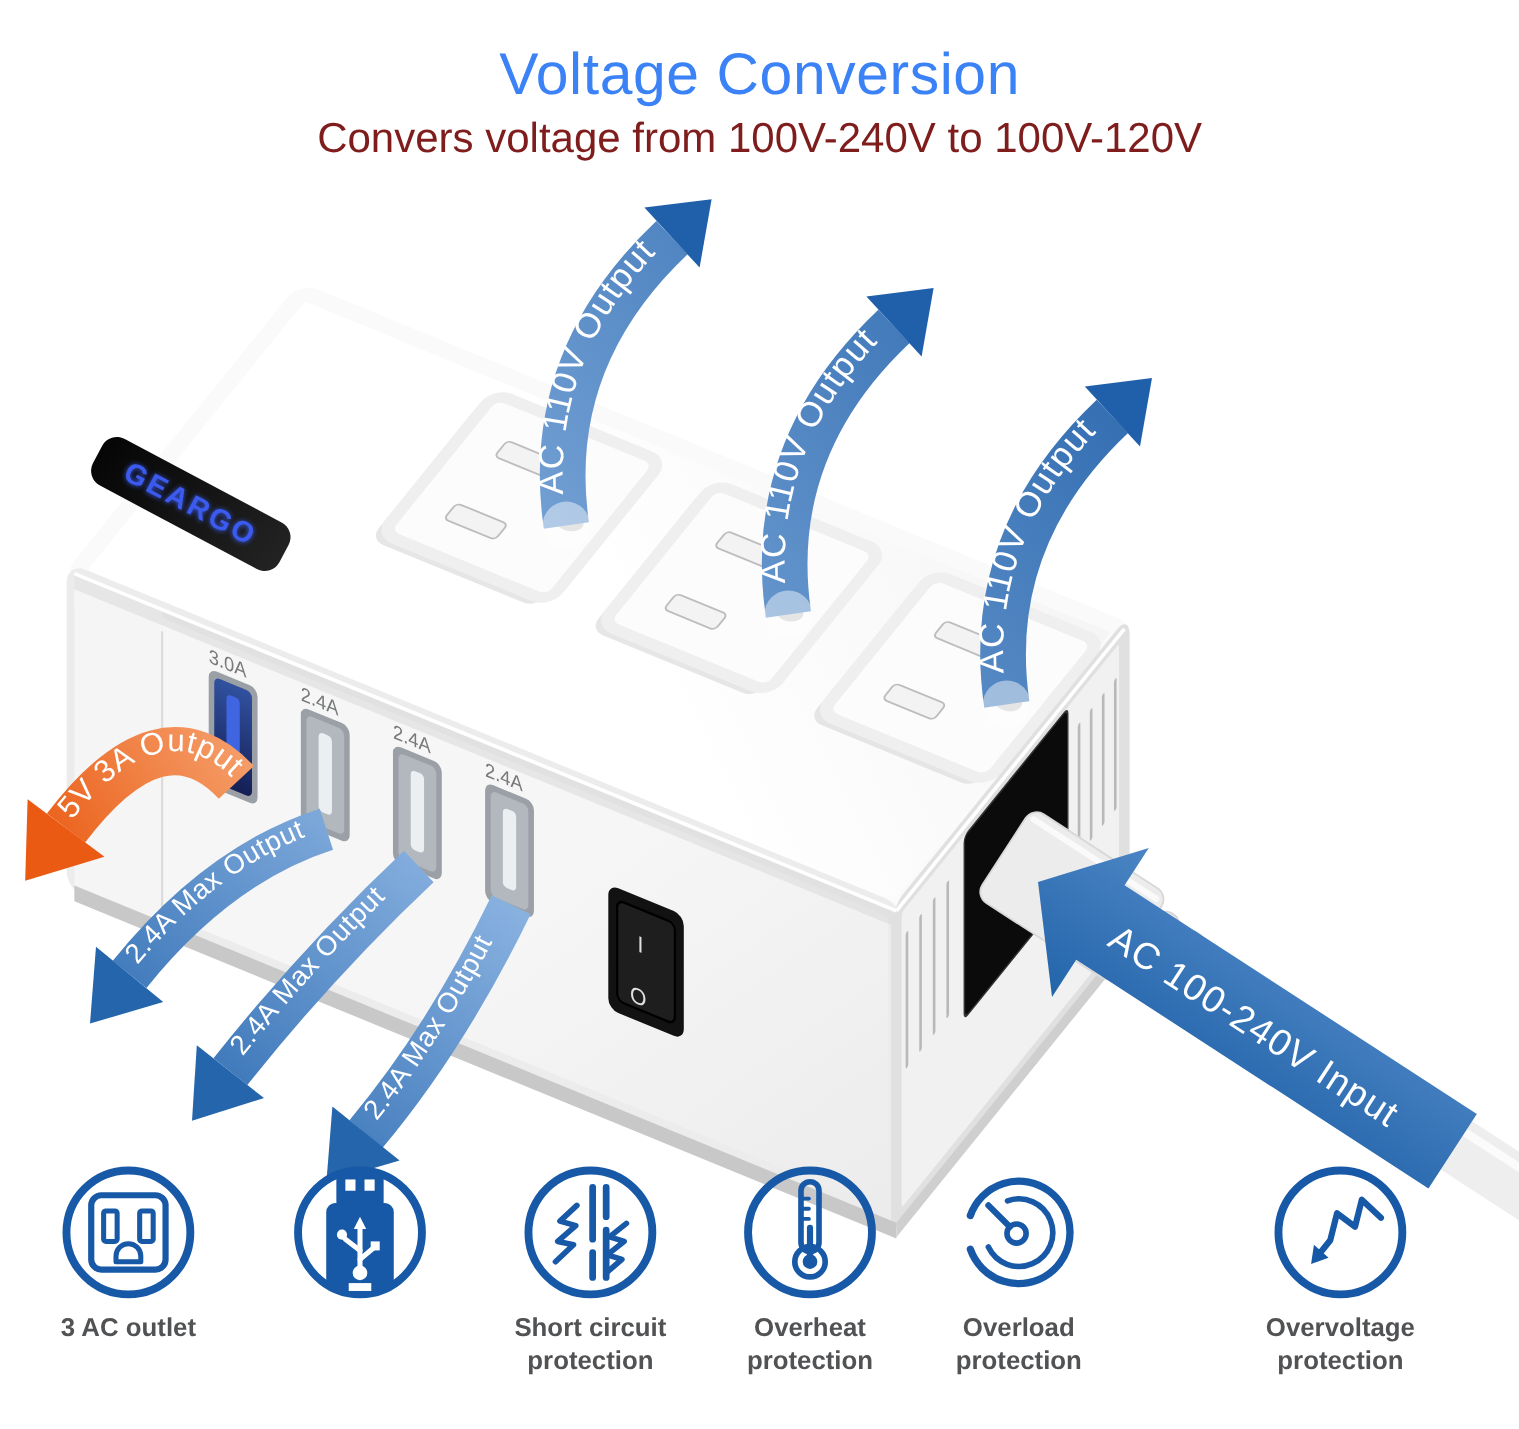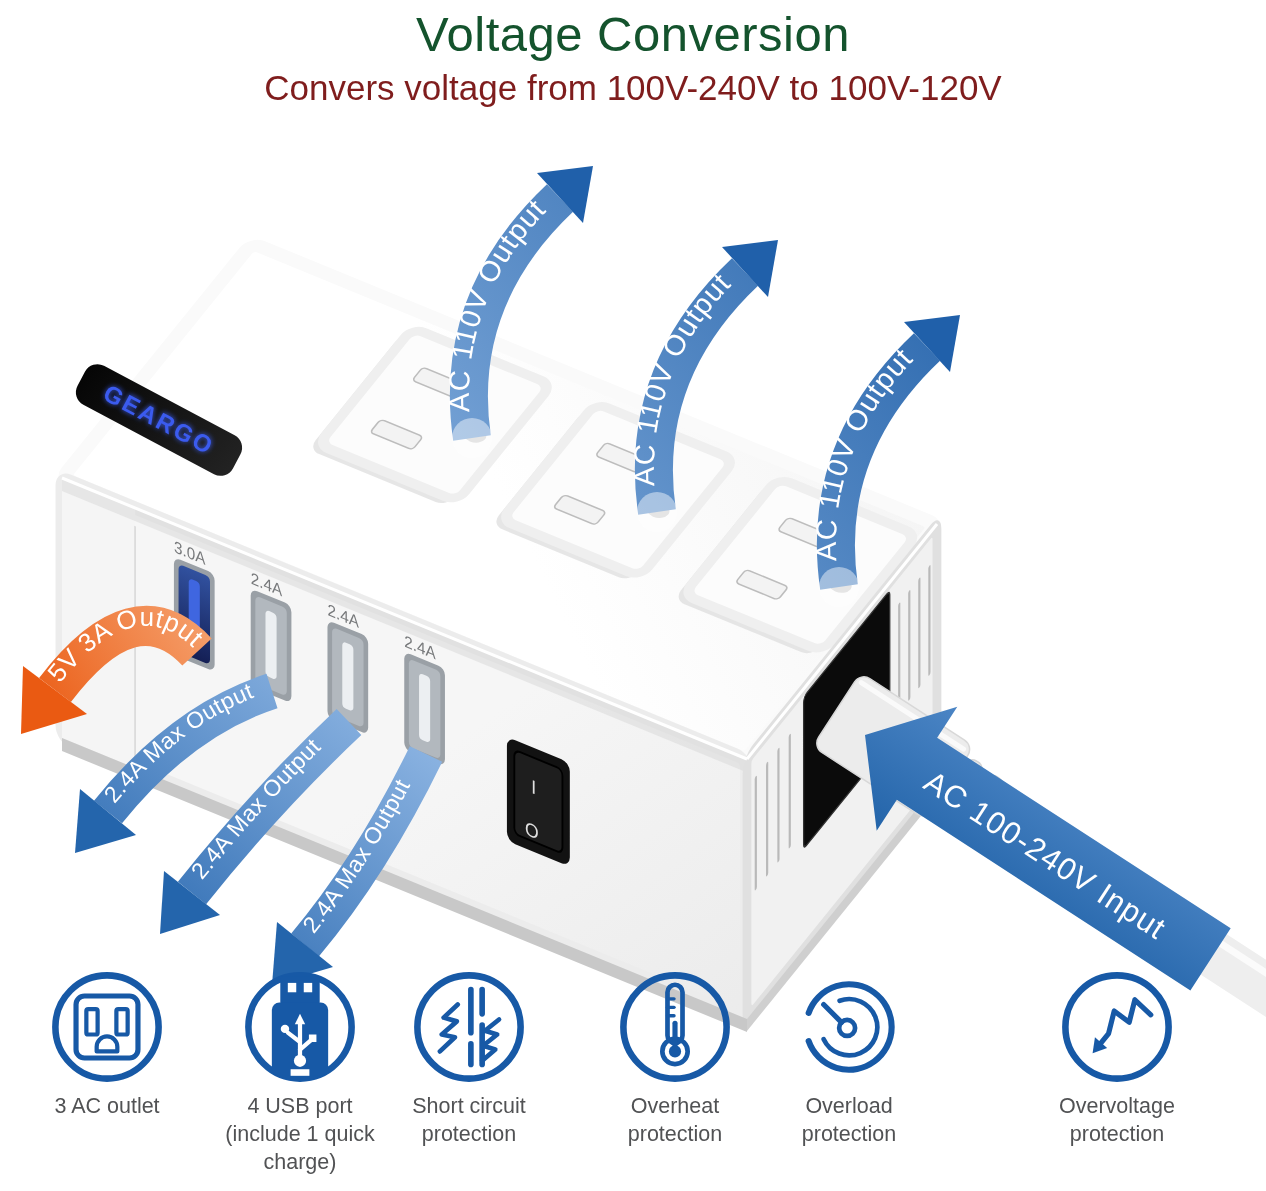--- a/index.html
+++ b/index.html
@@ -1,29 +1,29 @@
 <!DOCTYPE html>
 <html><head>
 <meta charset="utf-8">
 <style>
   html,body{margin:0;padding:0;background:#fff;}
   #stage{position:relative;width:1266px;height:1191px;overflow:hidden;background:#fff;
          font-family:"Liberation Sans","DejaVu Sans",sans-serif;}
   #header{position:absolute;top:6px;left:0;width:100%;text-align:center;z-index:3;}
-  #title{font-size:49px;color:#14532d;letter-spacing:0.5px;}
+  #title{font-size:49px;color:#3b82f6;letter-spacing:0.5px;margin-top:28px;}
   #subtitle{font-size:35px;color:#7f1d1d;margin-top:6px;}
   #scene{position:absolute;left:0;top:0;width:1266px;height:1191px;z-index:1;}
   .band-text{font-size:29px;fill:#ffffff;letter-spacing:1px;}
   .band-text-sm{font-size:23px;fill:#ffffff;letter-spacing:0.5px;}
   .band-text-or{font-size:26px;fill:#ffffff;letter-spacing:0.5px;}
   .port-label{font-size:16.5px;fill:#77797b;}
   .sw-mark{font-size:19px;fill:#e0e0e0;}
   .logo-text{font-size:24px;font-weight:bold;letter-spacing:2.5px;fill:#3b5bef;}
   #features{position:absolute;top:966px;left:0;width:1266px;z-index:2;}
-  .fcell{position:absolute;width:210px;text-align:center;}
+  .fcell{position:absolute;width:210px;text-align:center;font-weight:bold;}
   .fcell svg{display:block;margin:0 auto;}
   .flabel{margin-top:4px;font-size:21.5px;line-height:28px;color:#515254;}
   .flabel span{display:block;}
   .ic{stroke:#1759a6;fill:none;stroke-linecap:round;stroke-linejoin:round;}
   .icf{fill:#1759a6;stroke:none;}
 </style>
 </head>
 <body>
 
 <div id="stage">
@@ -246,28 +246,23 @@
           <path d="M 0 36 L 0 -4"></path>
             <path d="M 0 16 L -13 6"></path>
             <path d="M 0 24 L 13 13"></path>
         </g>
         <polygon points="0,-14 -5.5,-3 5.5,-3" fill="#fff"></polygon>
         <circle cx="-16" cy="2" r="4.5" fill="#fff"></circle>
         <rect x="9.5" y="8" width="8" height="8" fill="#fff"></rect>
         <circle cx="0" cy="36" r="6.5" fill="#fff"></circle>
         <rect x="-10" y="45" width="20" height="7" fill="#fff"></rect>
       </svg>
-      <div class="flabel">
-        <span>4 USB port</span>
-          <span>(include 1 quick</span>
-          <span>charge)</span>
-      </div>
-    </div>
-
-    <div class="fcell" style="left:364px">
+    </div>
+
+    <div class="fcell" style="left:387px">
       <svg width="122" height="122" viewBox="-65 -65 130 130">
         <circle r="55" class="ic" stroke-width="7"></circle>
         <g class="ic" stroke-width="6">
           <path d="M 2 -40 L 2 6 M 2 18 L 2 40"></path>
           <path d="M 14 -40 L 14 -14 M 14 -2 L 14 40"></path>
         </g>
         <g class="ic" stroke-width="5">
           <path d="M -12 -24 L -27 -10 L -13 -6 L -29 8 L -15 11 L -31 26"></path>
           <path d="M 32 -8 L 17 4 L 30 8 L 15 20 L 28 24 L 14 36"></path>
         </g>

